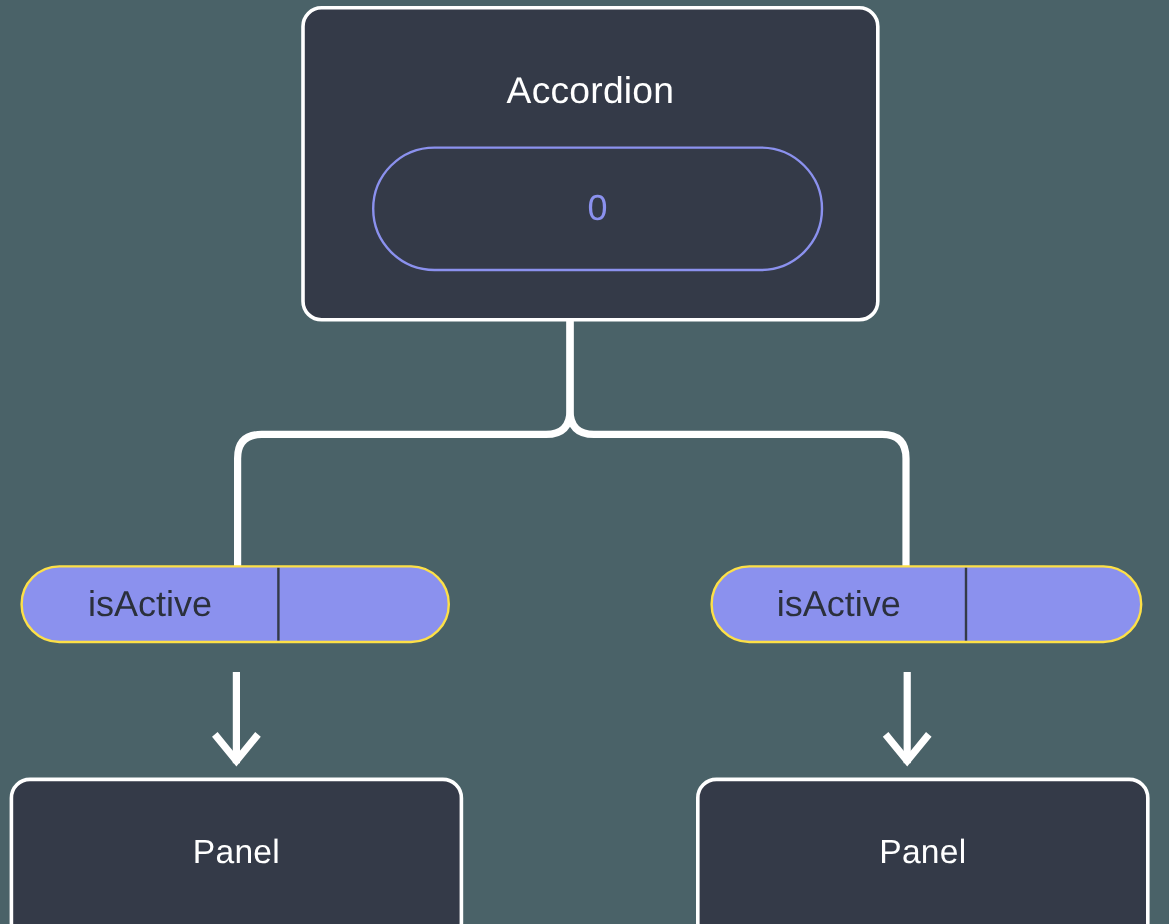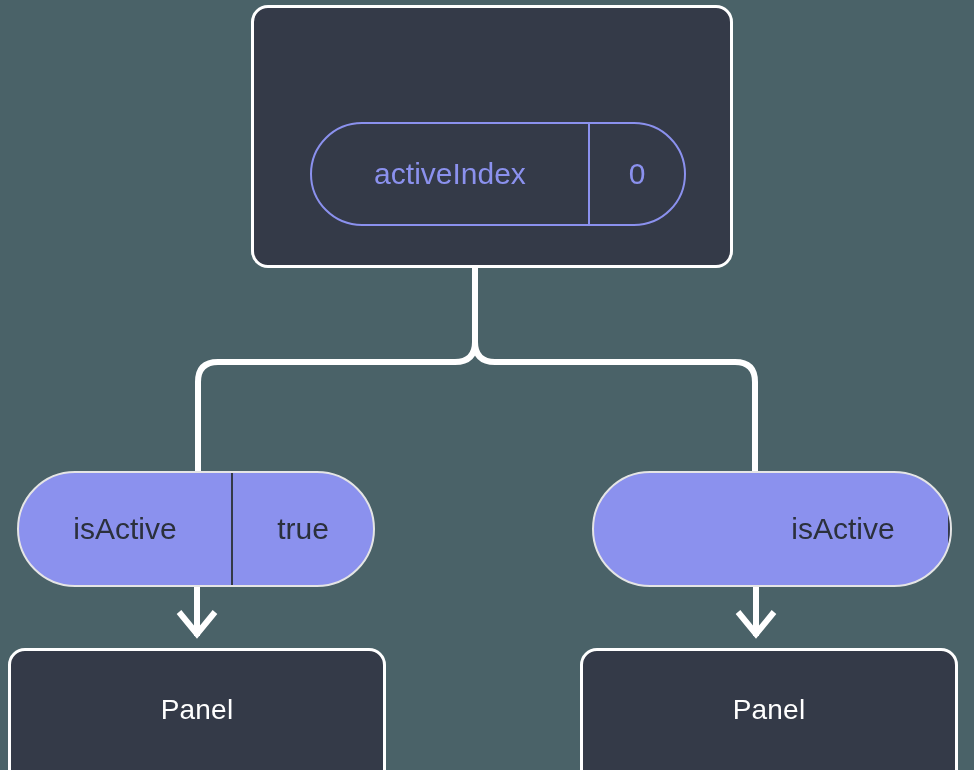--- a/index.html
+++ b/index.html
@@ -115,27 +115,26 @@
     color: #8b91ee;
     font-size: 30px;
   }
 
   
   .prop-pill {
     position: absolute;
     box-sizing: border-box;
     display: flex;
     align-items: stretch;
-    height: 116px;
-    border: 2px solid #e5e5e5;
+    height: 65px;
+    border: 2px solid #fde047;
     border-radius: 999px;
     background: #8b91ee;
     overflow: hidden;
     z-index: 5;
-    justify-content: flex-end;
   }
   .prop-pill .pill-key,
   .prop-pill .pill-val {
     display: flex;
     align-items: center;
     justify-content: center;
     white-space: nowrap;
     color: #2b303c;
     font-size: 30px;
     box-sizing: border-box;
@@ -179,30 +178,29 @@
       <polyline points="179,612 197,634 215,612"></polyline>
     </g>
 
     <g fill="none" stroke="#ffffff" stroke-width="6" stroke-linecap="butt" stroke-linejoin="miter">
       <line x1="756" y1="560" x2="756" y2="636"></line>
       <polyline points="738,612 756,634 774,612"></polyline>
     </g>
   </svg>
 
   <div id="accordion-box" class="node-box">
+    <div class="node-title">Accordion</div>
 
     <div id="active-index-pill" class="pill">
-      <div class="pill-key">activeIndex</div>
       <div class="pill-val">0</div>
     </div>
   </div>
 
   <div id="prop-pill-left" class="prop-pill">
     <div class="pill-key">isActive</div>
-    <div class="pill-val">true</div>
   </div>
 
   <div id="prop-pill-right" class="prop-pill">
     <div class="pill-key">isActive</div>
   </div>
 
   <div id="panel-box-left" class="node-box">
     <div class="panel-title">Panel</div>
   </div>
 

